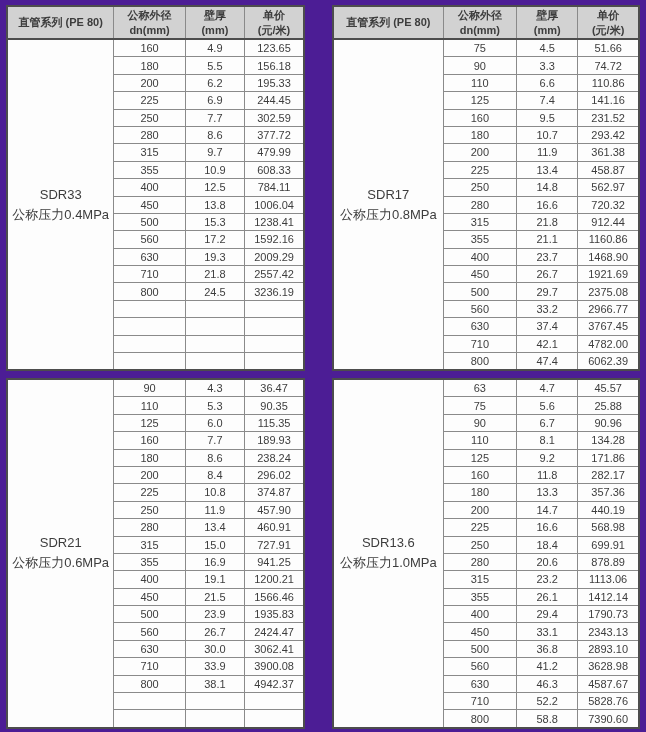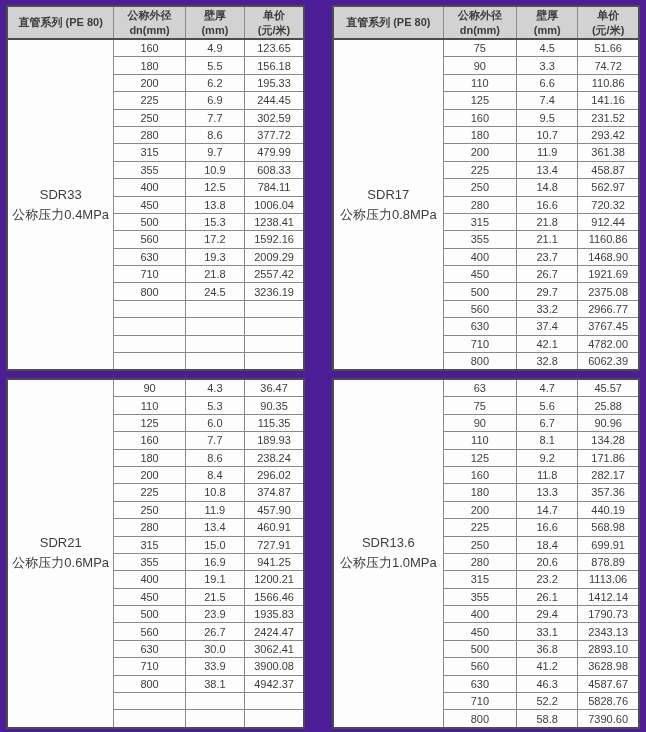--- a/index.html
+++ b/index.html
@@ -277,21 +277,21 @@
           <td>37.4</td>
           <td>3767.45</td>
         </tr>
         <tr>
           <td>710</td>
           <td>42.1</td>
           <td>4782.00</td>
         </tr>
         <tr>
           <td>800</td>
-          <td>32.8</td>
+          <td>47.4</td>
           <td>6062.39</td>
         </tr>
       </tbody>
     </table>
   <table class="ptable pos-bl">
       <colgroup>
         <col style="width: 36%;">
         <col style="width: 24%;">
         <col style="width: 20%;">
         <col style="width: 20%;">

